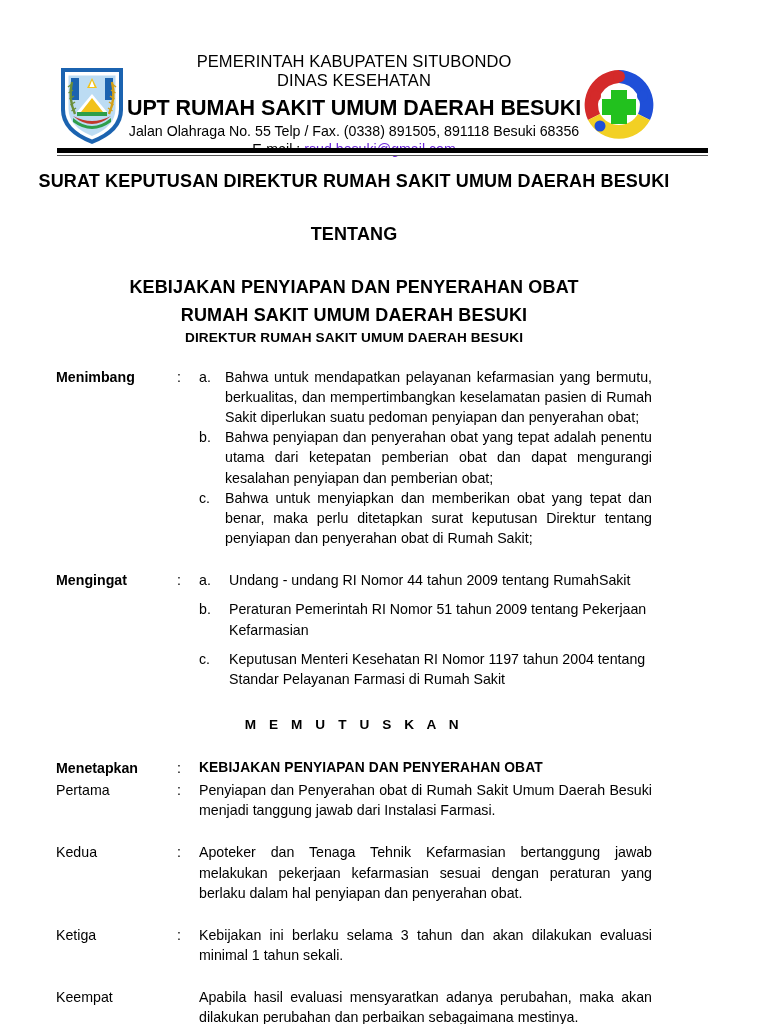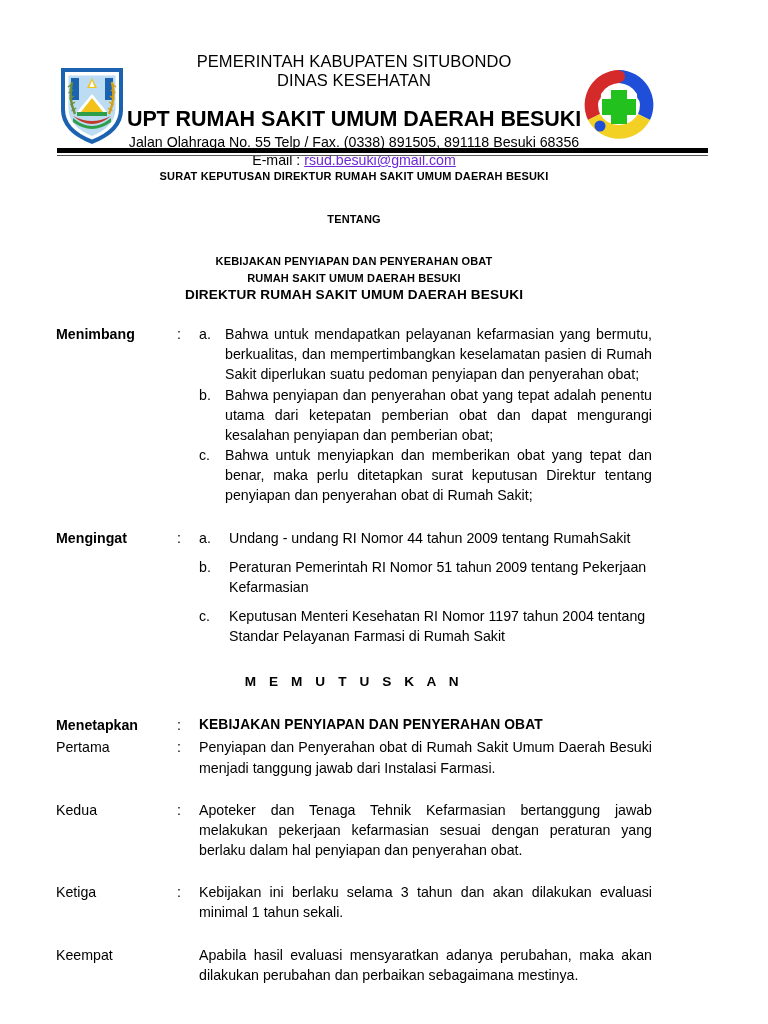--- a/index.html
+++ b/index.html
@@ -37,21 +37,21 @@
   }
   .lh-line1,
   .lh-line2 {
     font-size: 16.5px;
     letter-spacing: 0.1px;
   }
   .lh-line3 {
     font-size: 21.5px;
     font-weight: bold;
     letter-spacing: -0.1px;
-    margin-top: 16px;
+    margin-top: 5px;
   }
   .lh-line4 {
     font-size: 14.2px;
     margin-top: 2px;
   }
   .lh-line5 {
     font-size: 14.2px;
     margin-top: 1px;
   }
   .email-link {
@@ -92,21 +92,21 @@
   .divider .rule-thin {
     height: 1px;
     background: #555555;
   }
 
   
   .titleblock {
     margin-top: 24px;
     text-align: center;
     font-weight: bold;
-    font-size: 11px;
+    font-size: 18px;
     line-height: 1.5;
     letter-spacing: 0.15px;
   }
   .titleblock .t-nomor { margin-top: 0; }
   .titleblock .t-tentang { margin-top: 26px; }
   .titleblock .t-subject { margin-top: 26px; line-height: 1.55; }
 
   .direktur-line {
     text-align: center;
     font-weight: bold;

